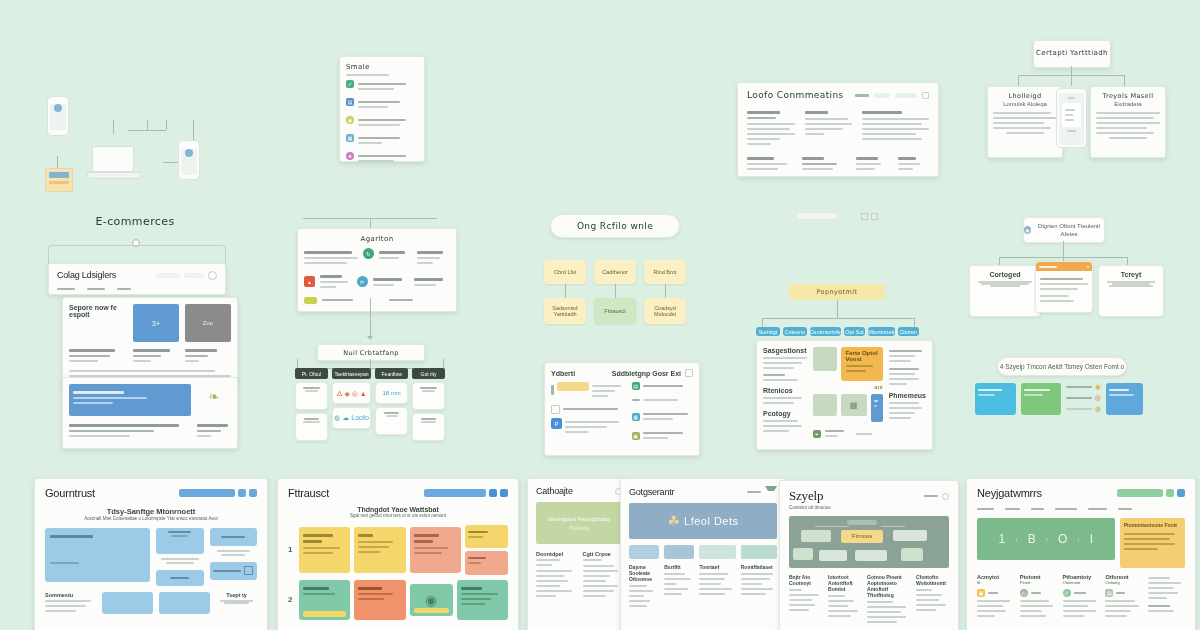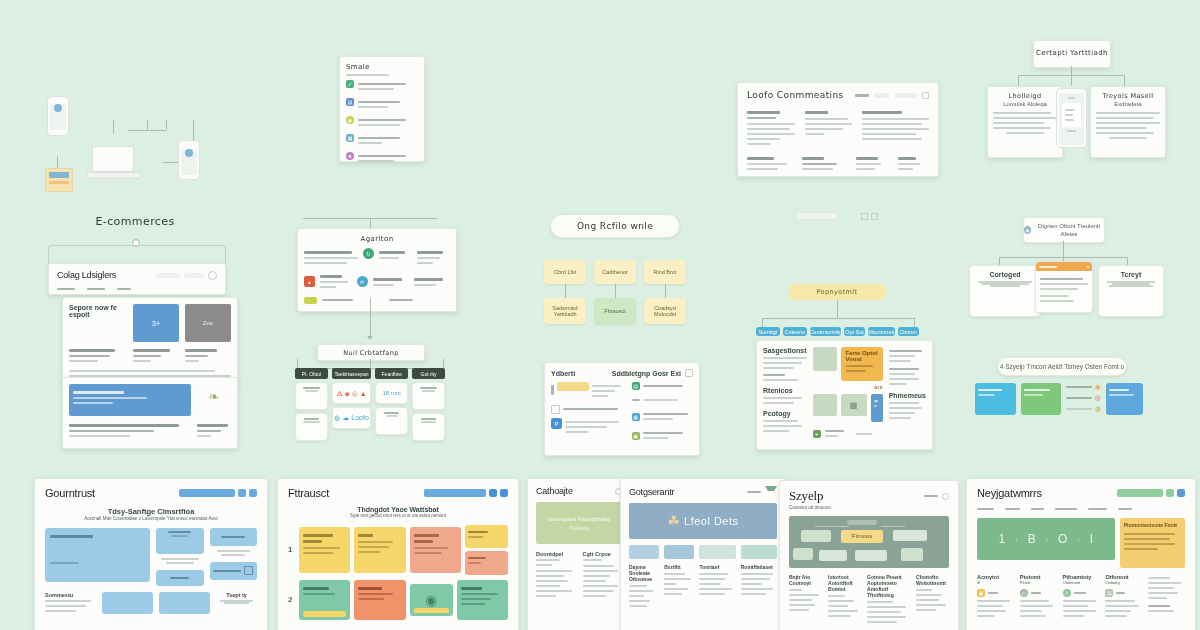--- a/index.html
+++ b/index.html
@@ -685,21 +685,21 @@
 
   <div class="panel sheet" style="left:34px;top:478px;width:212px;height:143px;padding:8px 10px;">
     <div class="row" style="justify-content:space-between;align-items:center;">
       <div class="logo">Gourntrust</div>
       <div class="row" style="gap:3px;align-items:center;">
         <div style="width:56px;height:8px;background:#6aa9dd;border-radius:2px;"></div>
         <div style="width:8px;height:8px;background:#6aa9dd;border-radius:2px;"></div>
         <div style="width:8px;height:8px;background:#6aa9dd;border-radius:2px;"></div>
       </div>
     </div>
-    <div class="ttl" style="text-align:center;margin-top:8px;font-size:7.5px;">Tdsy-Sanftge Clmsrtfioa</div>
+    <div class="ttl" style="text-align:center;margin-top:8px;font-size:7.5px;">Tdsy-Sanftge Mtonrnoett</div>
     <div class="lbl" style="text-align:center;font-size:4.5px;margin-bottom:5px;">Acecnalt Mtet Cotoenattae o Lotonmpsle Ytat snsoc etesnatot Aeot</div>
 
     <div class="row" style="gap:6px;">
       <div style="flex:1.6;height:46px;background:#9ccbe8;border-radius:3px;padding:4px 5px;">
         <div class="ln" style="background:#2e4e63;opacity:.55;width:45%;height:3px;"></div>
         <div class="ln" style="background:#2e4e63;opacity:.3;width:30%;margin-top:24px;"></div>
       </div>
       <div class="col" style="flex:.8;gap:4px;">
         <div style="height:20px;background:#9ccbe8;border-radius:3px;padding:3px;">
           <div class="ln" style="background:#2e4e63;opacity:.5;width:55%;margin:0 auto 2px;"></div>

